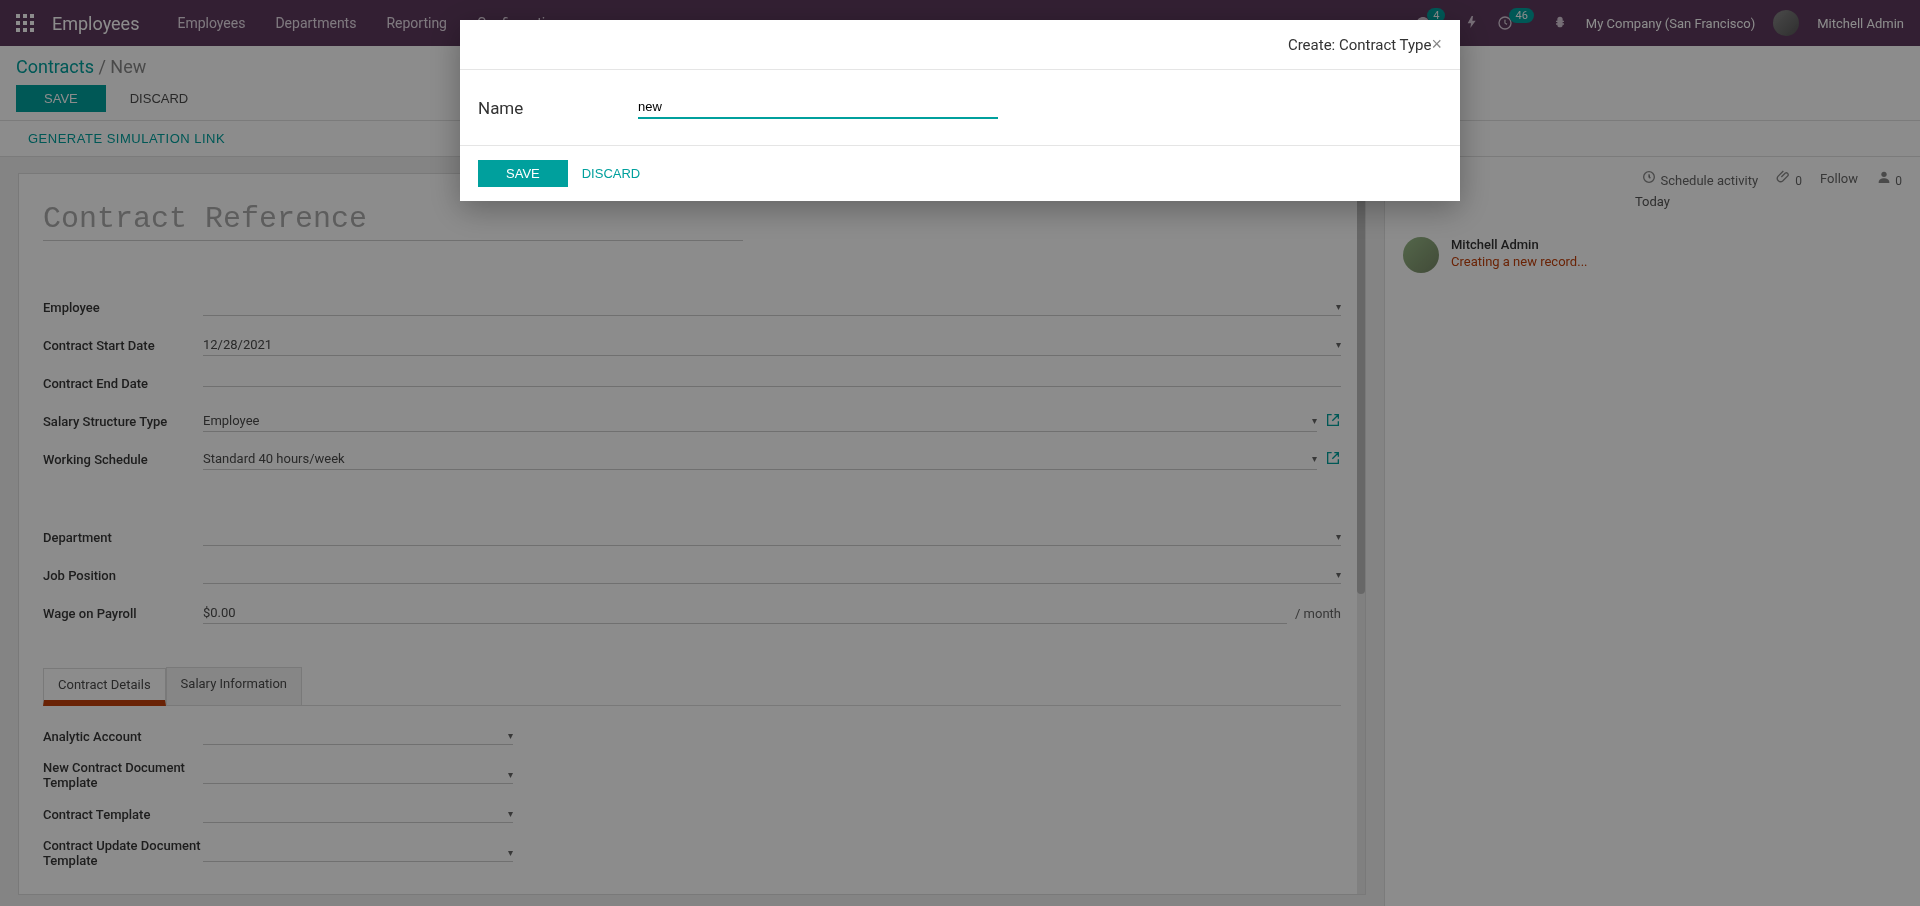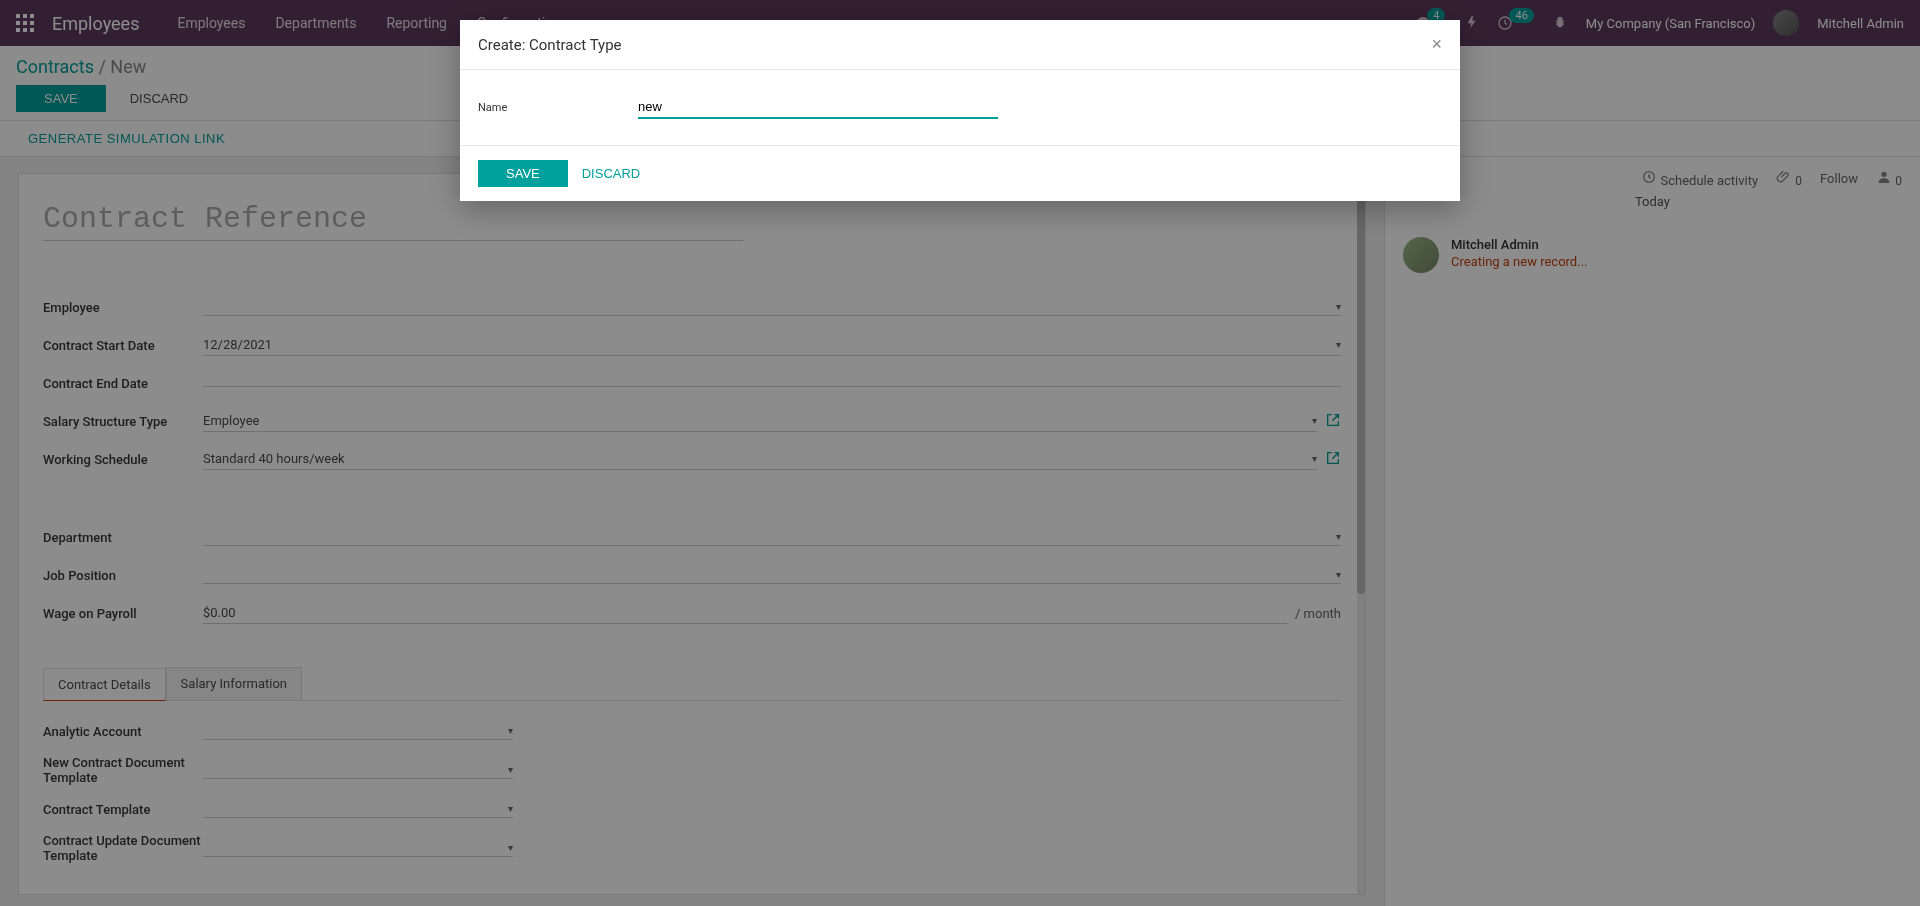--- a/index.html
+++ b/index.html
@@ -68,21 +68,21 @@
 .field-row { display: flex; align-items: center; margin-bottom: 10px; min-height: 28px; }
 .field-label { width: 160px; font-size: 13px; color: #383838; font-weight: 500; }
 .field-input { flex: 1; border: none; border-bottom: 1px solid #ccc; padding: 3px 0; font-size: 13px; background: transparent; display: flex; align-items: center; justify-content: space-between; }
 .field-input.with-caret::after { content: "▾"; font-size: 10px; color: #666; }
 .suffix { font-size: 13px; color: #666; margin-left: 8px; }
 .ext-link { margin-left: 8px; color: #00a09d; cursor: pointer; }
 
 
 .tabs { margin-top: 30px; display: flex; border-bottom: 1px solid #ddd; }
 .tab { padding: 8px 14px; font-size: 13px; border: 1px solid #ddd; border-bottom: none; background: #f5f5f5; cursor: pointer; }
-.tab.active { background: #fff; border-bottom: 1px solid #c2410c; position: relative; top: 1px; }
+.tab.active { background: #fff; border-bottom: 6px solid #c2410c; position: relative; top: 1px; }
 .tab-pane { padding: 16px 0; }
 
 .field-label.tall { width: 160px; }
 
 .notes-label { font-size: 13px; color: #383838; margin-top: 30px; }
 
 
 .msg-pane { width: 536px; background: #fff; border-left: 1px solid #e0e0e0; padding: 12px 18px; }
 .msg-toolbar { display: flex; justify-content: flex-end; gap: 18px; align-items: center; font-size: 13px; color: #666; }
 .msg-toolbar .ct { font-size: 12px; }
@@ -99,26 +99,26 @@
   z-index: 100;
 }
 .modal {
   position: absolute;
   top: 20px; left: 50%; transform: translateX(-50%);
   width: 1000px;
   background: #fff;
   z-index: 101;
   box-shadow: 0 8px 30px rgba(0,0,0,.3);
 }
-.modal-head { display: flex; justify-content: space-between; align-items: center; padding: 14px 18px; border-bottom: 1px solid #e5e5e5; }
+.modal-head { display: flex; justify-content: flex-end; align-items: center; padding: 14px 18px; border-bottom: 1px solid #e5e5e5; }
 .modal-title { font-size: 15px; color: #333; }
 .modal-close { background: transparent; border: none; font-size: 18px; color: #888; cursor: pointer; }
 .modal-body { padding: 26px 18px; }
 .modal-field { display: flex; align-items: center; }
-.modal-field-label { width: 160px; font-size: 11px; color: #333; }
+.modal-field-label { width: 160px; font-size: 17px; color: #333; }
 .modal-field-input { flex: 0 0 360px; border: none; border-bottom: 2px solid #00a09d; padding: 3px 0; font-size: 13px; }
 .modal-foot { padding: 14px 18px; border-top: 1px solid #e5e5e5; display: flex; gap: 14px; }
 .modal-foot .btn-link { background: transparent; border: none; color: #00a09d; font-size: 13px; cursor: pointer; }
 
 .scrollbar-faux { position: absolute; right: 0; top: 0; bottom: 0; width: 8px; background: #e9e9e9; }
 .scrollbar-thumb { position: absolute; right: 0; top: 0; width: 8px; height: 420px; background: #bcbcbc; border-radius: 4px; }
 
 svg.icon16 { width: 16px; height: 16px; }
 </style>
 </head>

